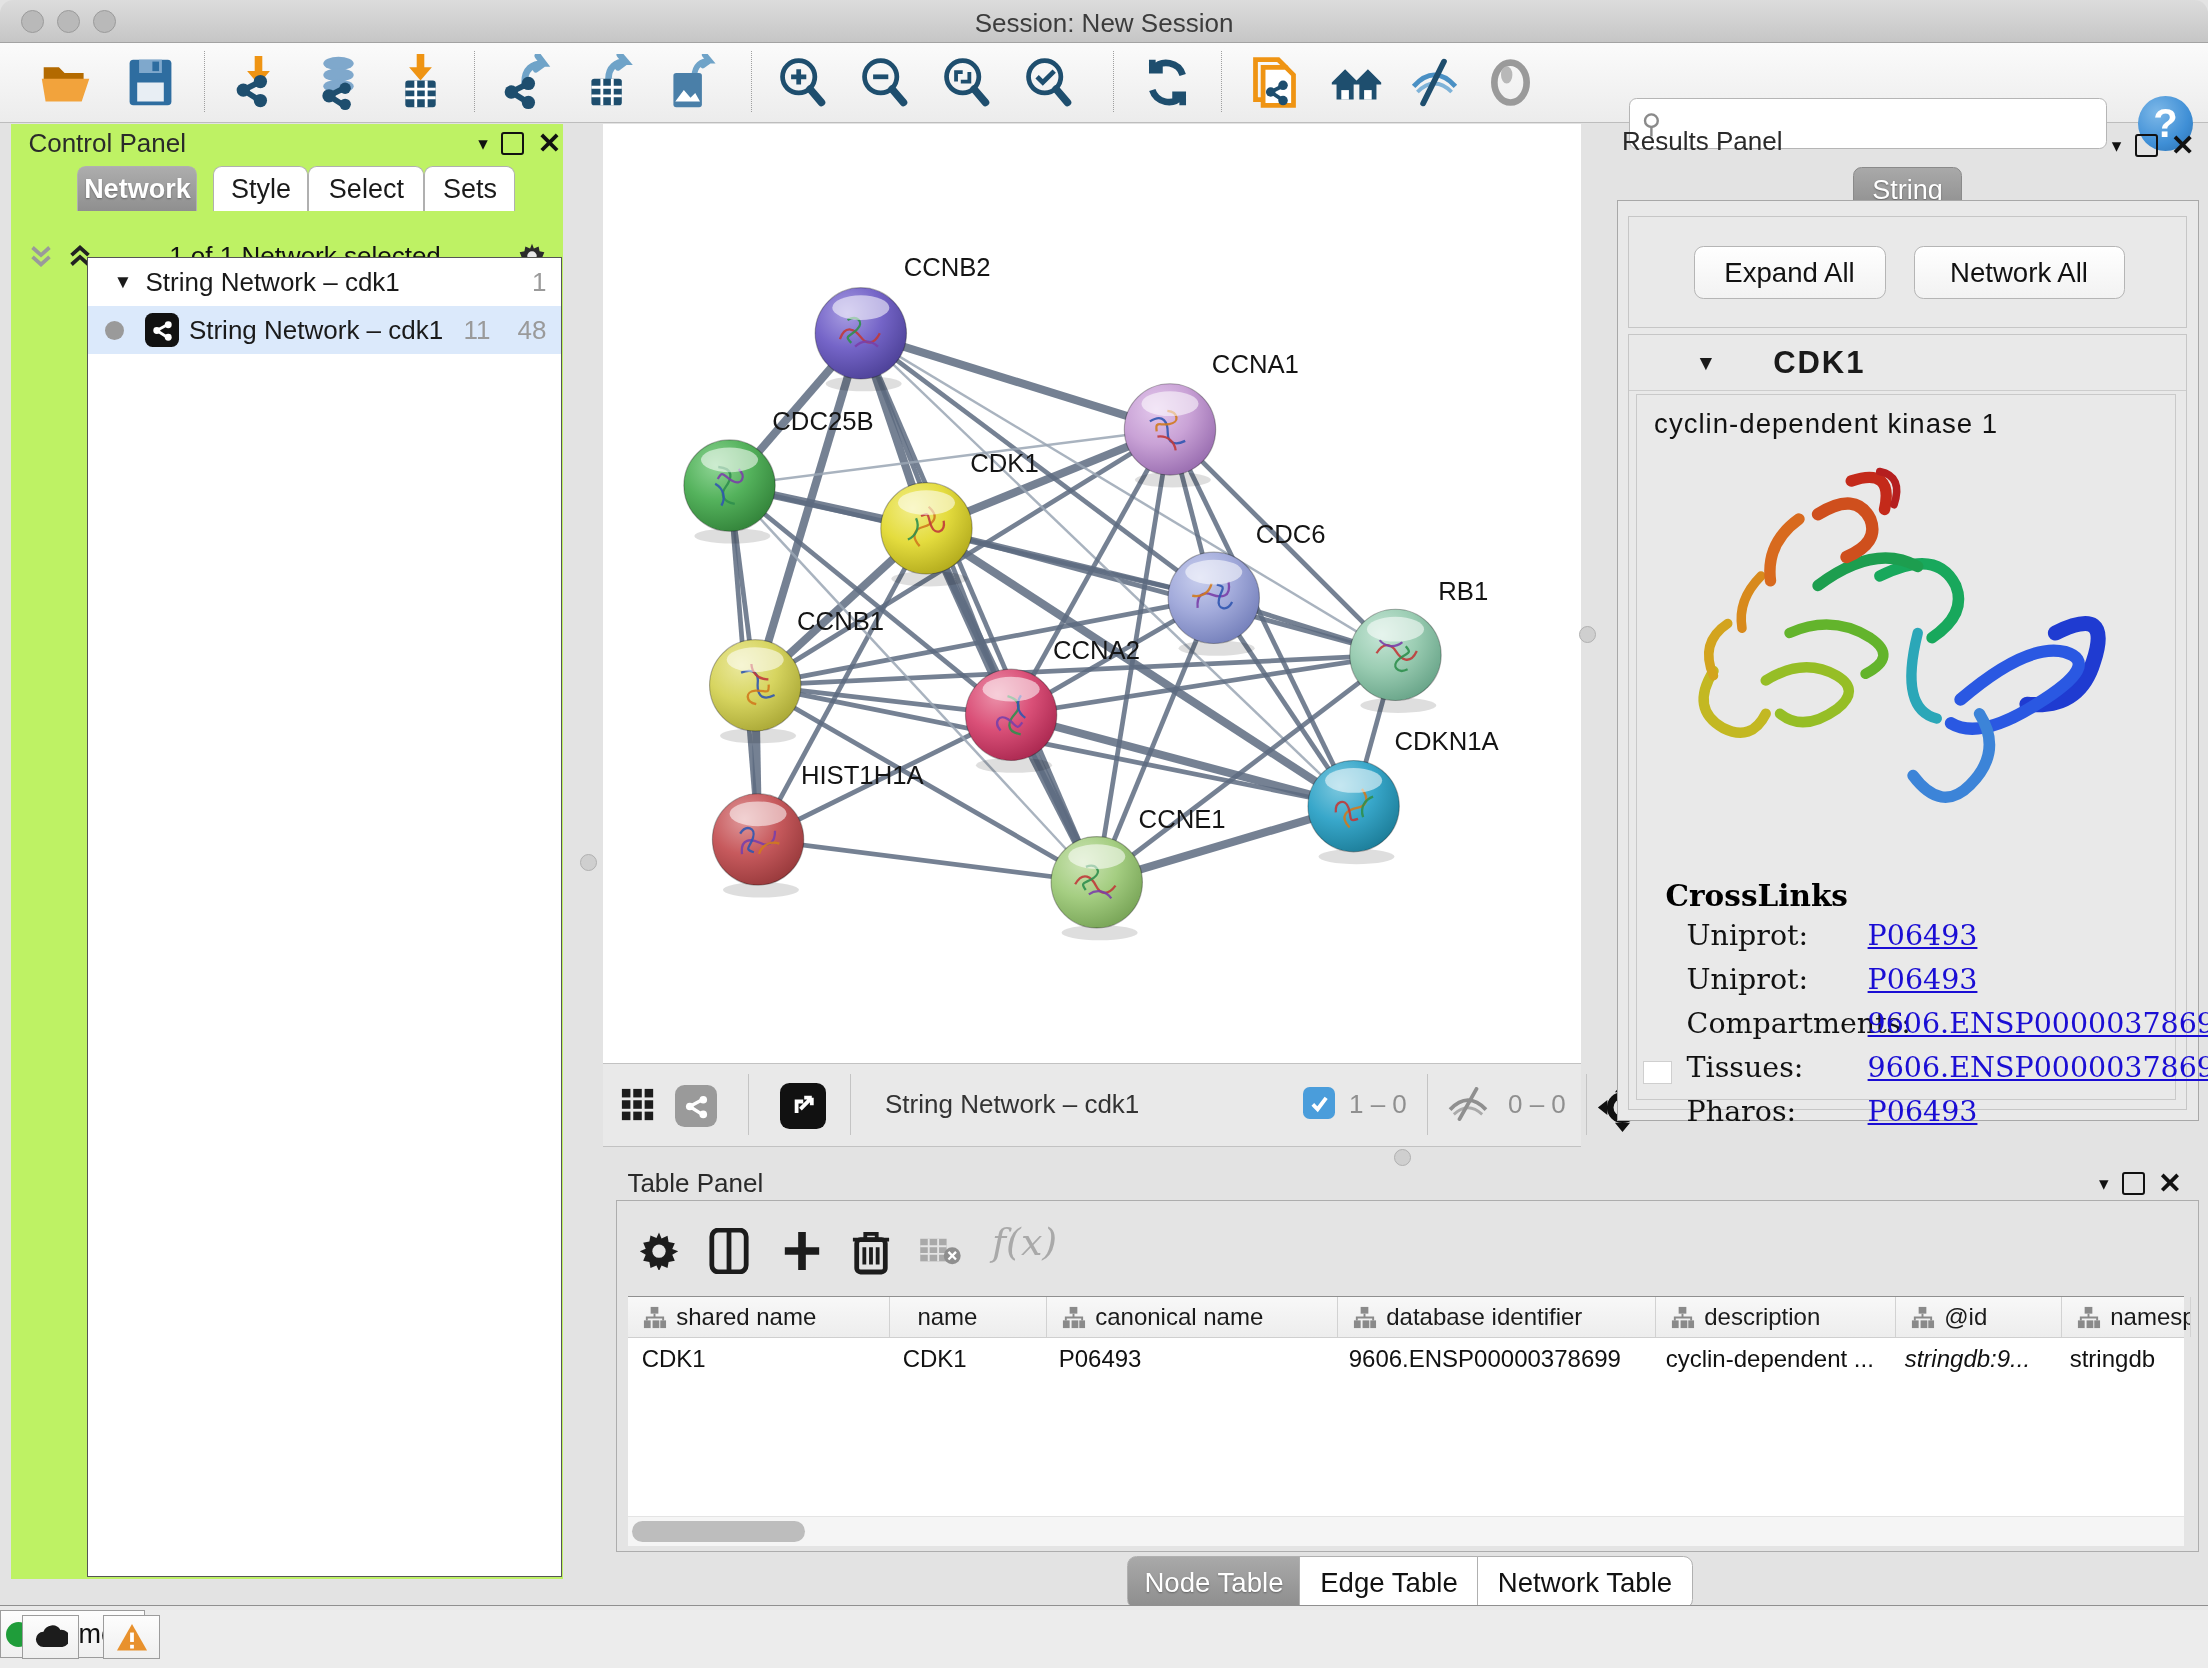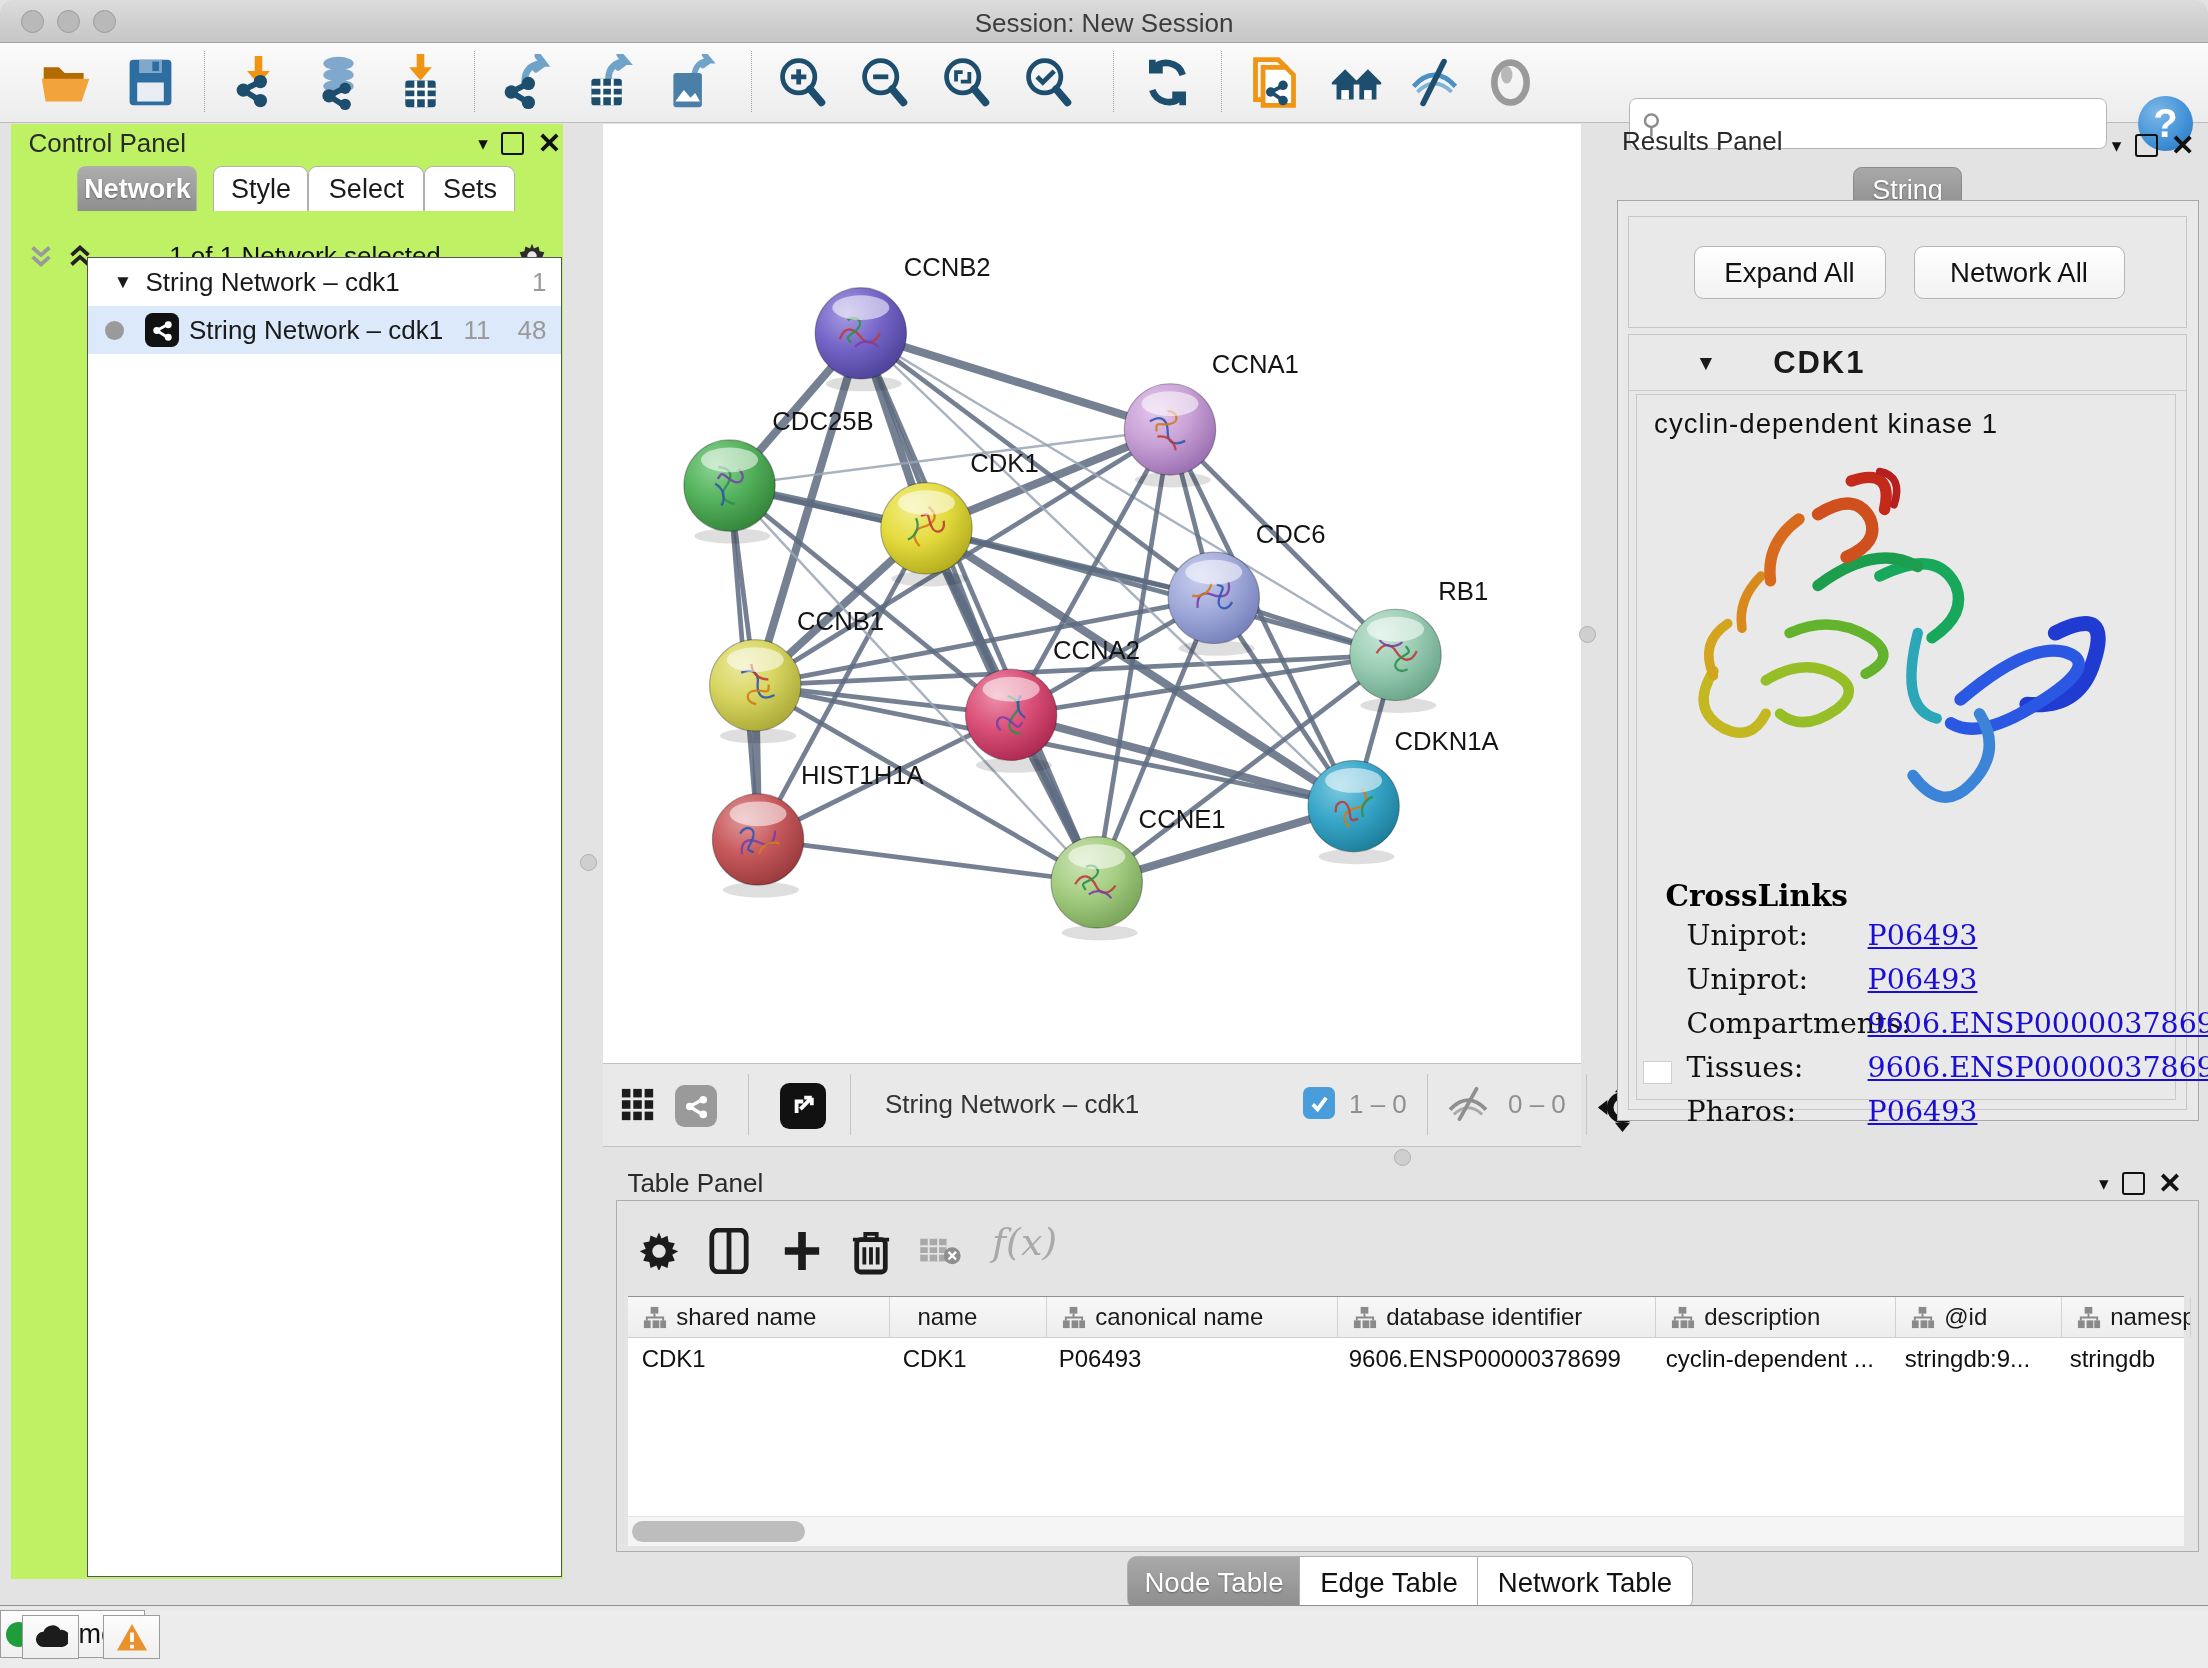--- a/index.html
+++ b/index.html
@@ -772,21 +772,21 @@
           </svg>
           <span>namespac</span>
         </div>
       </div>
     <div id="tbl-row">
         <div class="td" style="width: 261px;">CDK1</div>
         <div class="td" style="width: 156px;">CDK1</div>
         <div class="td" style="width: 290px;">P06493</div>
         <div class="td" style="width: 317px;">9606.ENSP00000378699</div>
         <div class="td" style="width: 239px;">cyclin-dependent ...</div>
-        <div class="td" style="width: 165px;">stringdb:9...</div>
+        <div class="td" style="width: 165px; font-style: italic;">stringdb:9...</div>
         <div class="td" style="width: 128px;">stringdb</div>
       </div>
   </div>
   <div id="hscroll" class="abs">
     <div id="hthumb" class="abs"></div>
   </div>
 </div>
 <div id="table-tabs" class="abs" style="left:0;top:1556px;width:2208px;height:51px;">
     <div class="btab sel" style="left: 1127px; width: 172px; border-radius: 9.5px 0px 0px 9.5px;">Node Table</div>
     <div class="btab" style="left: 1299px; width: 178px;">Edge Table</div>

